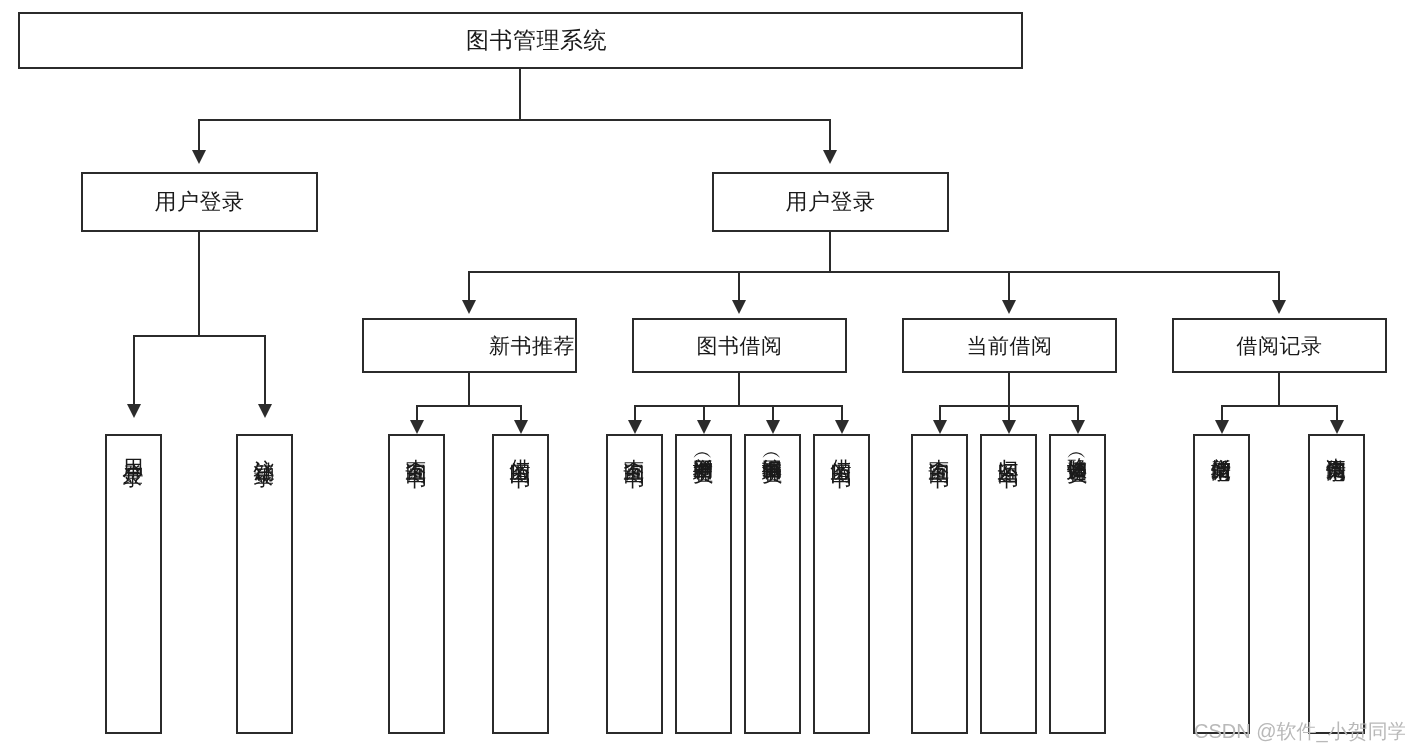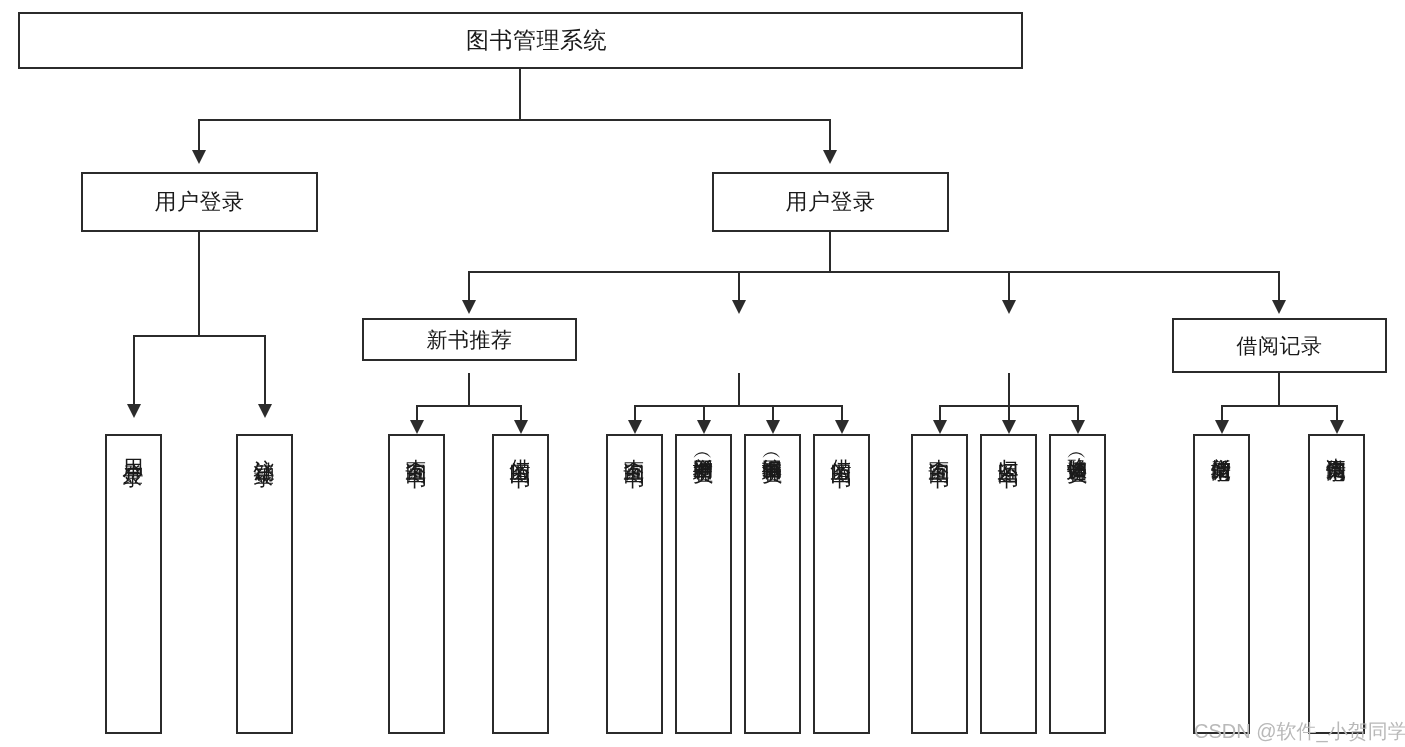--- a/index.html
+++ b/index.html
@@ -124,22 +124,28 @@
   <div class="line hline" style="left:468px; top:271px; width:812px; height:2px;"></div>
   <div class="line vline" style="left:468px; top:271px; width:2px; height:32px;"></div>
   <div class="arrow" style="left:462px; top:300px;"></div>
   <div class="line vline" style="left:738px; top:271px; width:2px; height:32px;"></div>
   <div class="arrow" style="left:732px; top:300px;"></div>
   <div class="line vline" style="left:1008px; top:271px; width:2px; height:32px;"></div>
   <div class="arrow" style="left:1002px; top:300px;"></div>
   <div class="line vline" style="left:1278px; top:271px; width:2px; height:32px;"></div>
   <div class="arrow" style="left:1272px; top:300px;"></div>
 
-  <div class="node horiz l3" style="left:362px; top:318px; width:215px; height:43px;">
+  <div class="node horiz l3" style="left:362px; top:318px; width:215px; height:55px;justify-content:flex-end;">
     <span class="label">新书推荐</span>
+  </div>
+  <div class="node horiz l3" style="left:632px; top:318px; width:215px; height:55px;">
+    <span class="label">图书借阅</span>
+  </div>
+  <div class="node horiz l3" style="left:902px; top:318px; width:215px; height:55px;">
+    <span class="label">当前借阅</span>
   </div>
   <div class="node horiz l3" style="left:1172px; top:318px; width:215px; height:55px;">
     <span class="label">借阅记录</span>
   </div>
 
   <div class="line vline" style="left:468px; top:373px; width:2px; height:33px;"></div>
   <div class="line hline" style="left:416px; top:405px; width:106px; height:2px;"></div>
   <div class="line vline" style="left:416px; top:405px; width:2px; height:22px;"></div>
   <div class="arrow" style="left:410px; top:420px;"></div>
   <div class="line vline" style="left:520px; top:405px; width:2px; height:22px;"></div>

